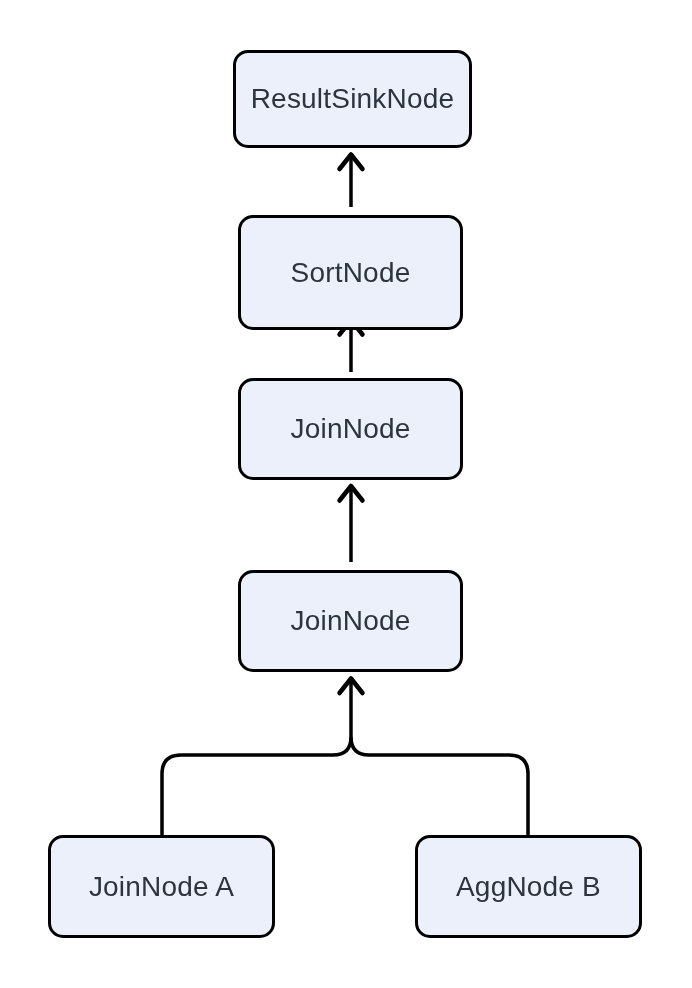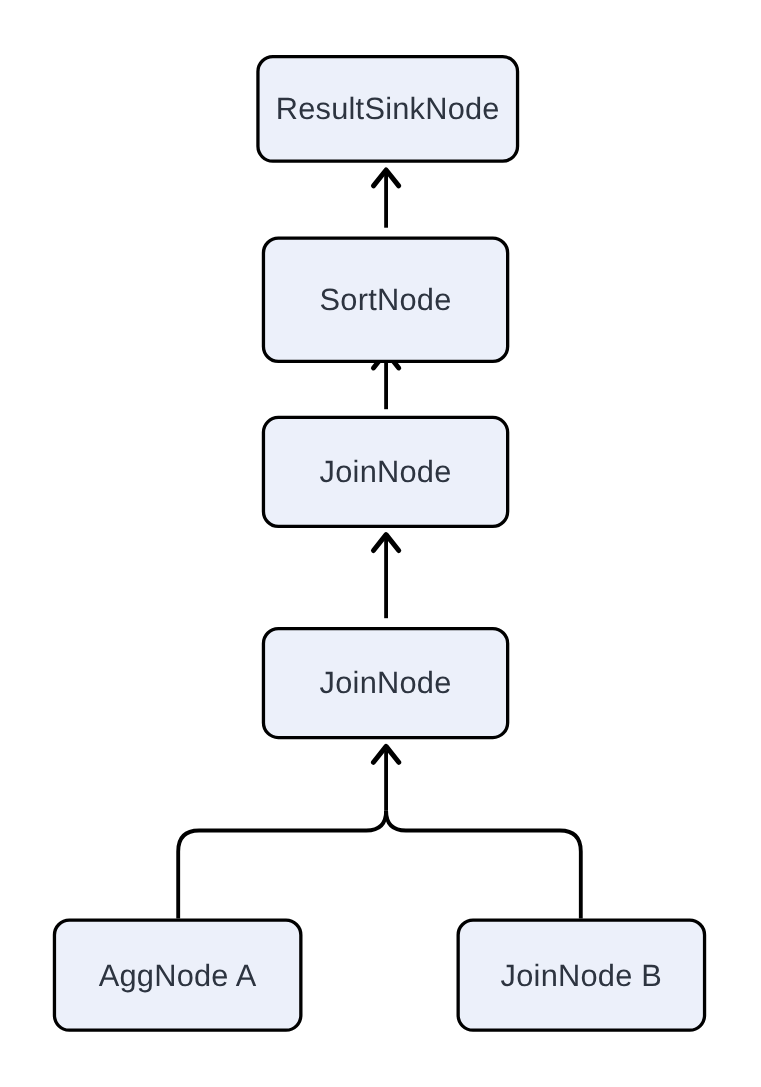--- a/index.html
+++ b/index.html
@@ -77,20 +77,20 @@
 
   <div class="node" style="left:238px; top:378px; width:225px; height:102px;">
     <span class="node-label">JoinNode</span>
   </div>
 
   <div class="node" style="left:238px; top:570px; width:225px; height:102px;align-items:center;">
     <span class="node-label">JoinNode</span>
   </div>
 
   <div class="node" style="left:48px; top:835px; width:227px; height:103px;">
-    <span class="node-label">AggNode A</span>
+    <span class="node-label">JoinNode A</span>
   </div>
 
   <div class="node" style="left:415px; top:835px; width:227px; height:103px;">
-    <span class="node-label">JoinNode B</span>
+    <span class="node-label">AggNode B</span>
   </div>
 
 </div>
 
 </body></html>

